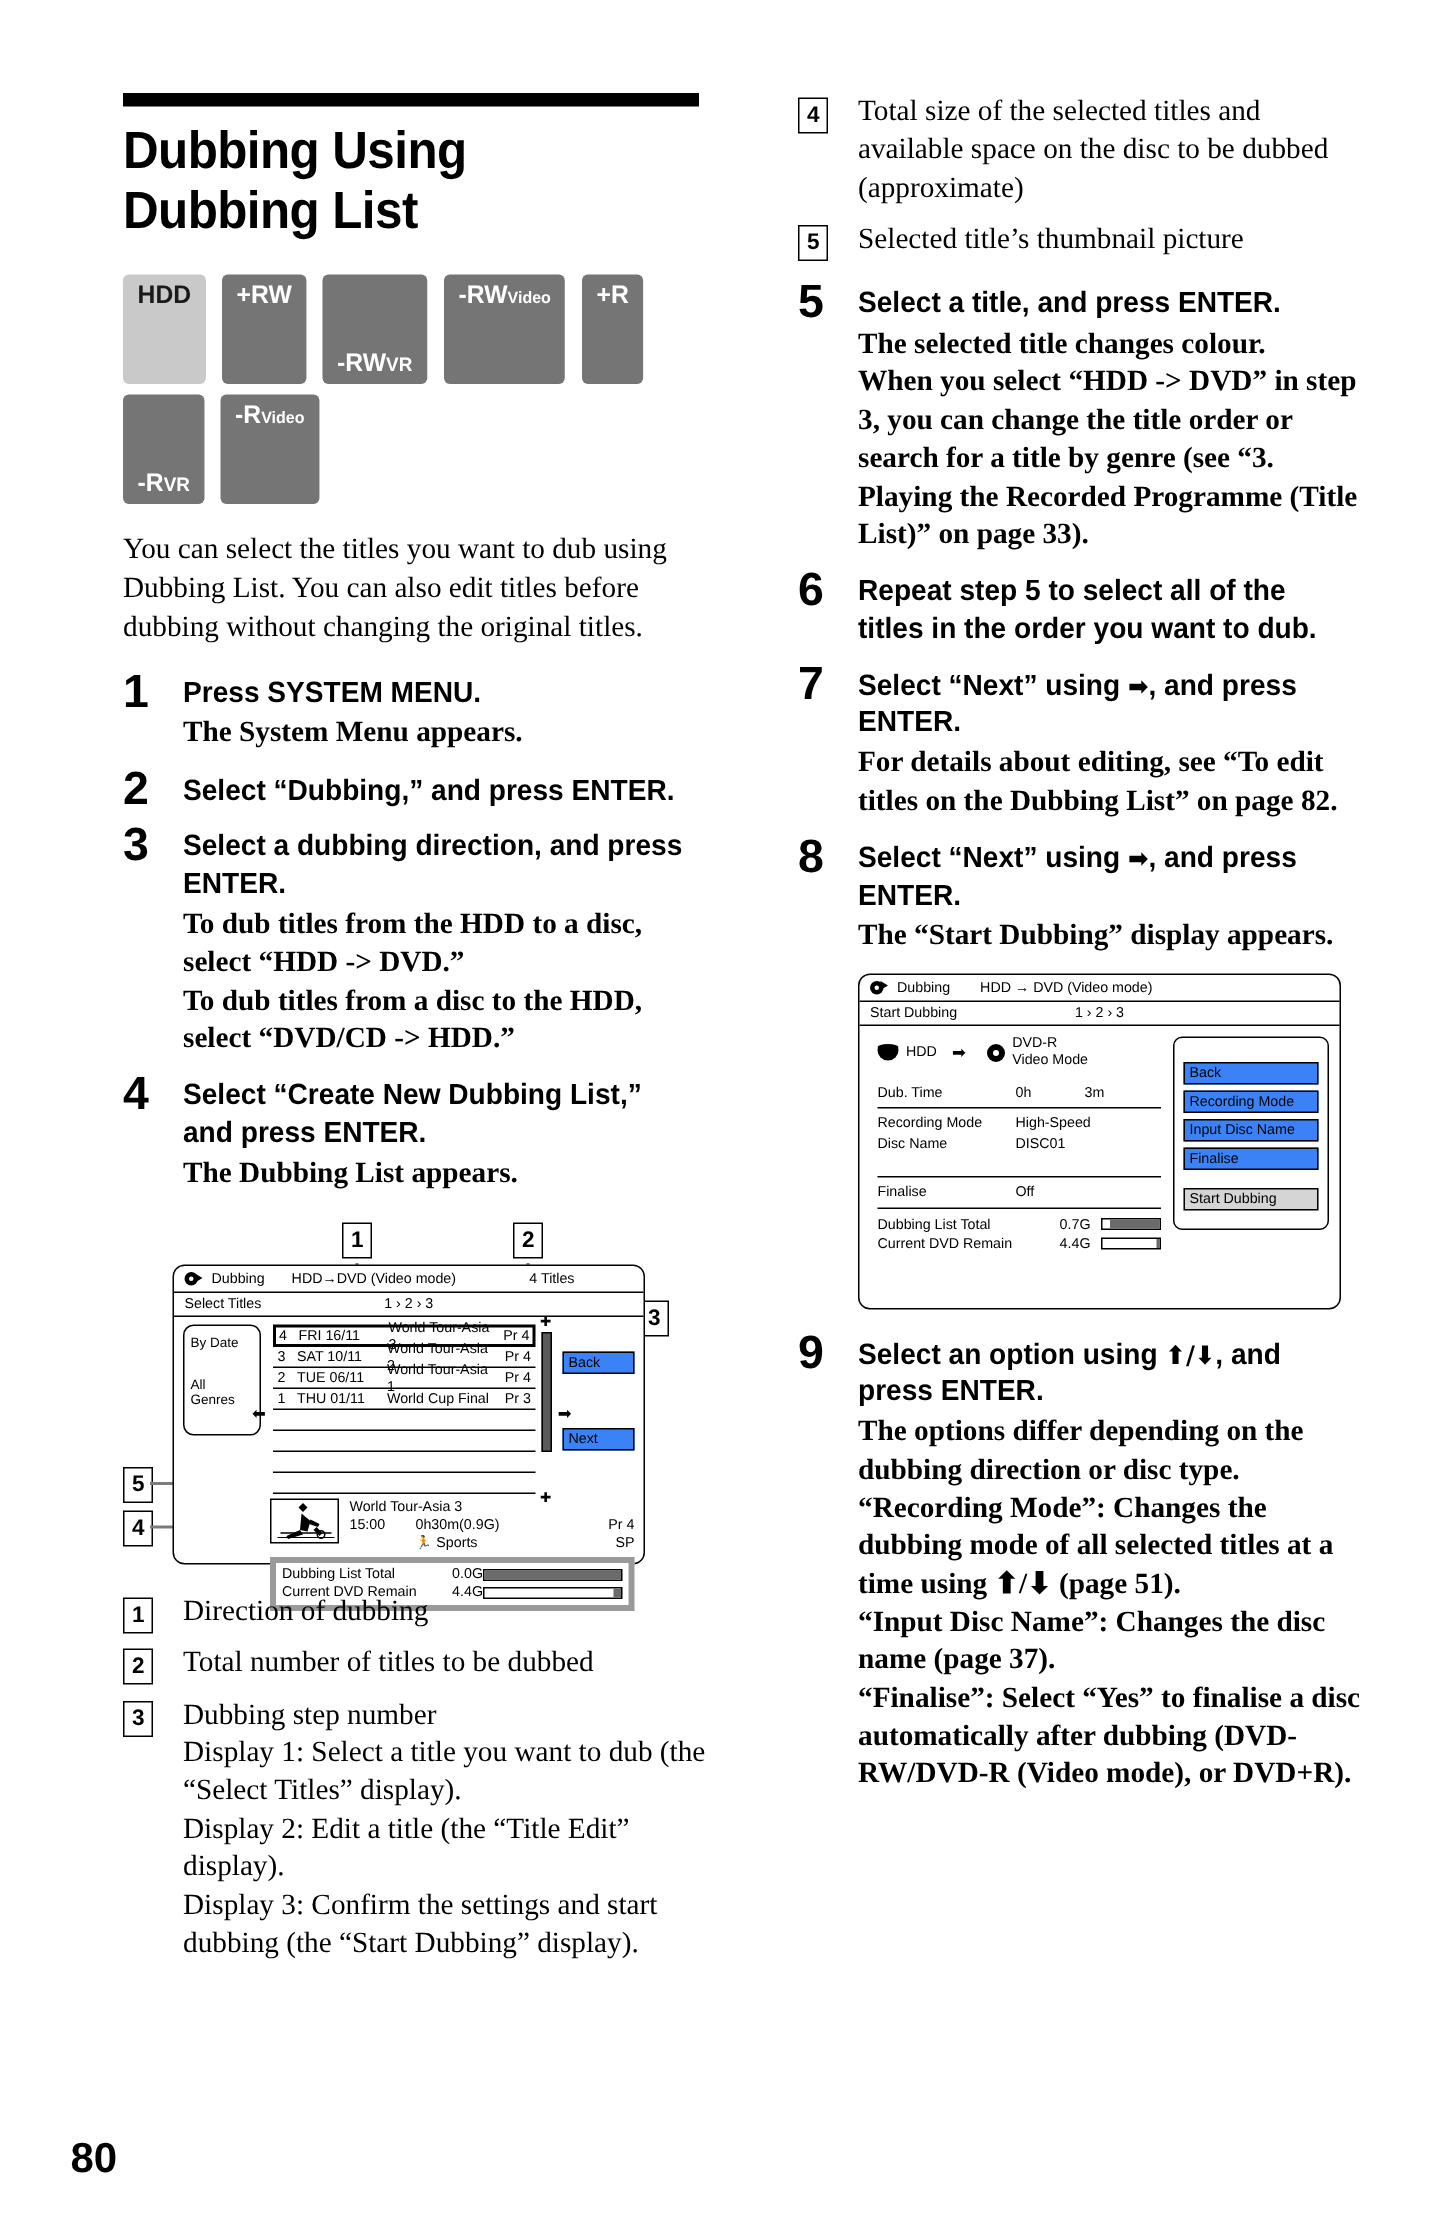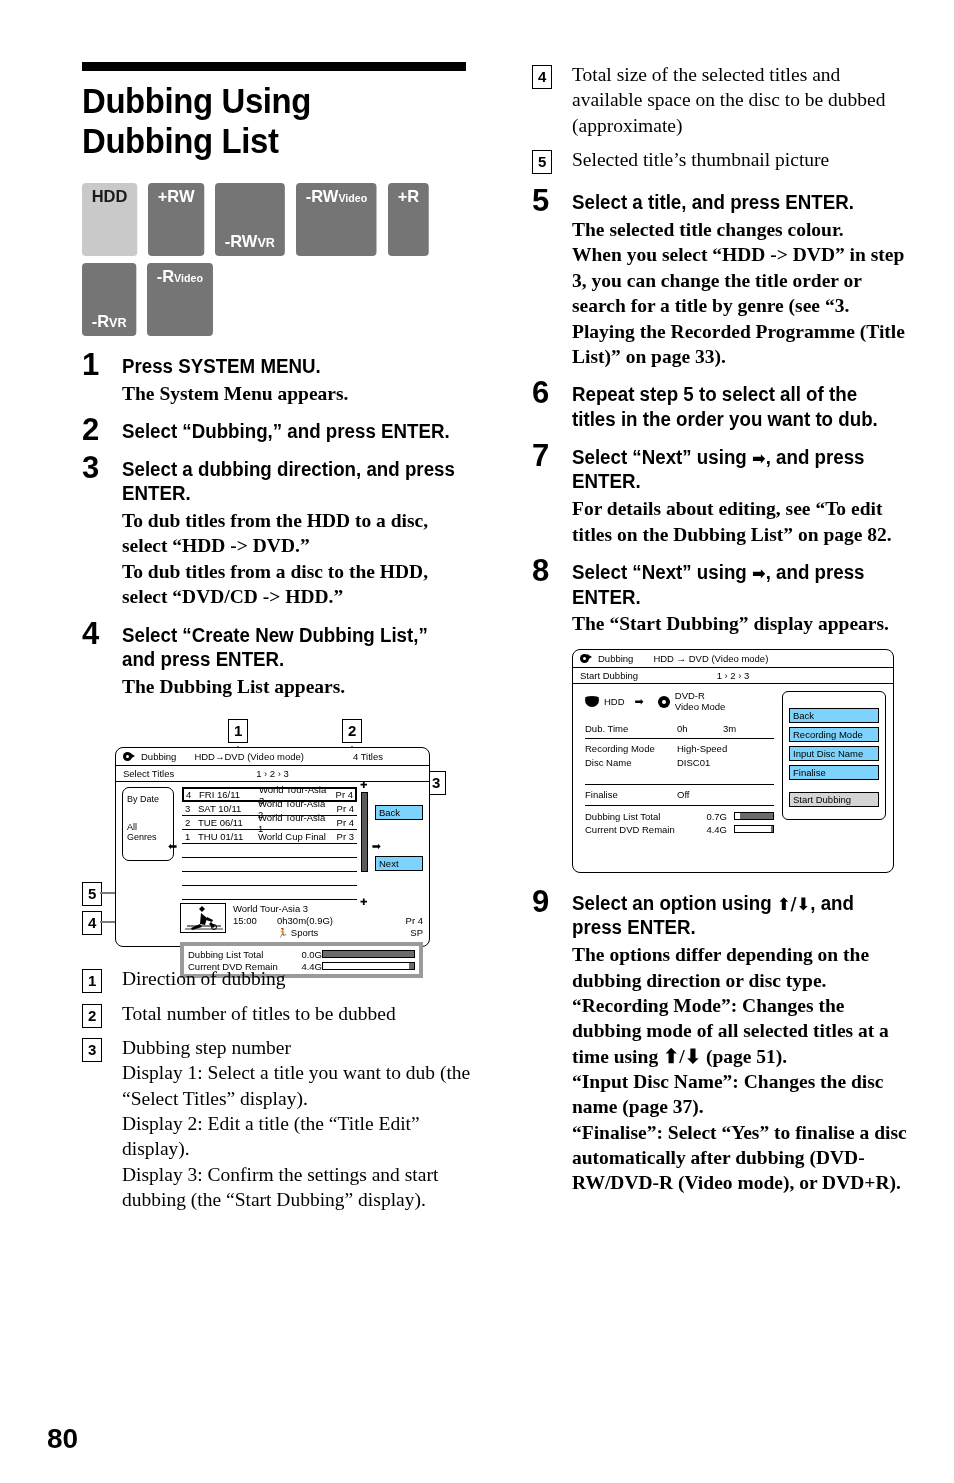--- a/index.html
+++ b/index.html
@@ -168,21 +168,21 @@
   .tl-row .c4 { width: 26px; text-align: right; }
   .tl-empty { border-bottom: 1.3px solid #000; height: 14px; }
   .scrollbar {
     position: absolute; right: -11px; top: 0; width: 7px; height: 100%;
   }
   .scroll-thumb { position: absolute; left: 0; top: 5px; width: 7px; height: 80px; background: #5a5a5a; border: 1px solid #000; }
   .sb-up, .sb-dn { position: absolute; left: -1px; font-size: 9px; line-height: 1; }
   .sb-up { top: -6px; } .sb-dn { bottom: -7px; }
   .side-btns { width: 48px; margin-left: 18px; flex: none; position: relative; }
   .btn {
-    border: 1.4px solid #000; font-size: 9.5px; padding: 1px 3px; background: #7dd3fc;
+    border: 1.4px solid #000; font-size: 9.5px; padding: 1px 3px; background: #3b82f6;
     margin-bottom: 4px;
   }
   .btn.shaded { background: #d5d5d5; }
   .thumb-row { display: flex; align-items: flex-start; padding: 3px 6px 0 64px; }
   .thumbnail {
     width: 46px; height: 30px; border: 1.4px solid #000; background: #fff;
     position: relative; flex: none; overflow: hidden;
   }
   .thumb-meta { margin-left: 7px; font-size: 9.5px; line-height: 1.25; flex: 1; }
   .thumb-line2 { display: flex; }
@@ -273,20 +273,21 @@
             <span>-R</span>
             <span class="sub-caps">VR</span>
           </span>
         <span class="badge">
             <span>-R</span>
             <span class="sub">Video</span>
           </span>
       </div>
     </div>
 
+    <p class="body">You can select the titles you want to dub using Dubbing List. You can also edit titles before dubbing without changing the original titles.</p>
 
     <div class="step">
       <span class="step-num">1</span>
       <p class="step-head">Press SYSTEM MENU.</p>
       <p class="step-body">
         <span class="ln">The System Menu appears.</span>
       </p>
     </div>
 
     <div class="step">

